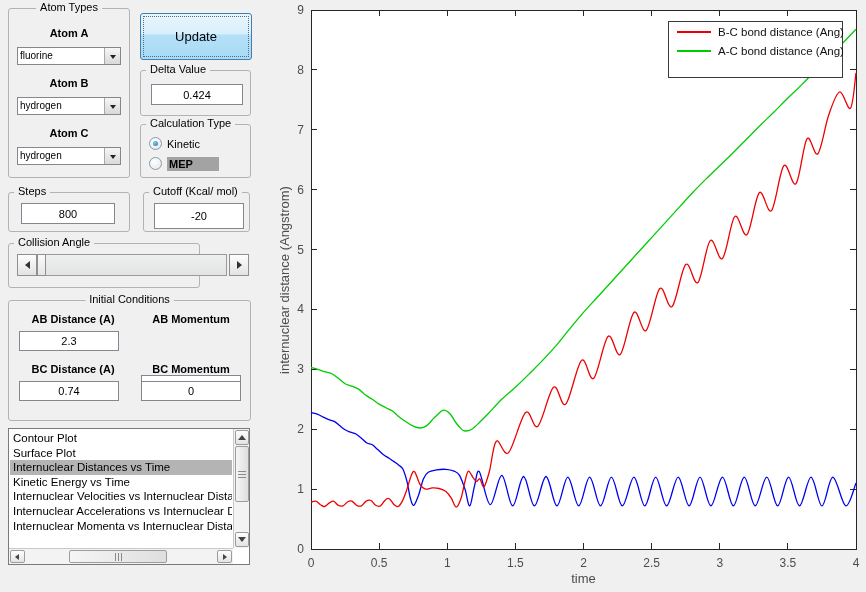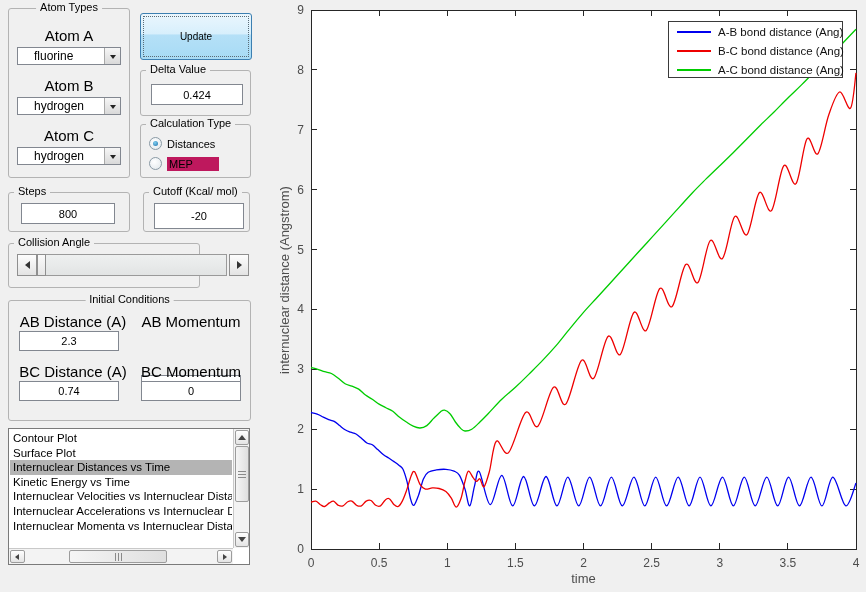--- a/index.html
+++ b/index.html
@@ -10,35 +10,35 @@
   .group { position:absolute; border:1px solid #b3b3b3; border-radius:3px; }
   .gtitle { position:absolute; top:-8px; background:#f0f0f0; padding:0 4px; font-size:11px; white-space:nowrap; }
   .gtitle.center { left:50%; transform:translateX(-50%); }
   .gtitle.left { left:5px; }
 
   
   .edit { position:absolute; background:#fff; border:1px solid #828790; text-align:center; font-size:11px; display:flex; align-items:center; justify-content:center; }
 
   
   .popup { position:absolute; background:#fff; border:1px solid #828790; height:18px; }
-  .ptext { position:absolute; left:16px; top:0; line-height:16px; font-size:12px; }
+  .ptext { position:absolute; left:2px; top:0; line-height:16px; font-size:10px; }
   .pbtn { position:absolute; right:0; top:0; bottom:0; width:16px; background:linear-gradient(#f6f6f6,#d9d9d9); border-left:1px solid #a8a8a8; display:flex; align-items:center; justify-content:center; }
   .tri-down { width:0; height:0; border:3.5px solid transparent; border-top:4.5px solid #222; margin-top:4px; }
 
-  .ctl-label { position:absolute; white-space:nowrap; font-size:15px; }
+  .ctl-label { position:absolute; white-space:nowrap; font-size:11px;font-weight:bold; }
   .centered { text-align:center; }
 
   
-  .update-btn { position:absolute; left:140px; top:13px; width:112px; height:47px; border:1px solid #3c7fb1; border-radius:3px; background:linear-gradient(180deg,#eaf6fd 0%,#d7effc 45%,#b5e0f7 46%,#a7dbf5 100%); display:flex; align-items:center; justify-content:center; font-size:10px; outline:1px dotted #5a6b76; outline-offset:-4px; }
+  .update-btn { position:absolute; left:140px; top:13px; width:112px; height:47px; border:1px solid #3c7fb1; border-radius:3px; background:linear-gradient(180deg,#eaf6fd 0%,#d7effc 45%,#b5e0f7 46%,#a7dbf5 100%); display:flex; align-items:center; justify-content:center; font-size:13px; outline:1px dotted #5a6b76; outline-offset:-4px; }
 
   
   .radio-row { position:absolute; display:flex; align-items:center; height:15px; }
   .radio-dot { width:13px; height:13px; border-radius:50%; border:1px solid #8a9aa5; background:radial-gradient(circle at 40% 35%,#ffffff,#dfe6ea); margin-right:5px; position:relative; }
   .radio-dot.on::after { content:''; position:absolute; left:3px; top:3px; width:5px; height:5px; border-radius:50%; background:radial-gradient(circle at 40% 35%,#7fd0f2,#1e6fa8); }
-  .mep-strip { background:#be185d; padding:1px 26px 1px 2px; }
+  .mep-strip { background:#a3a3a3; padding:1px 26px 1px 2px;font-weight:bold; }
 
   
   .slider { position:absolute; left:16px; top:253px; width:230px; height:22px; }
   .sl-btn { position:absolute; top:0; width:20px; height:22px; background:linear-gradient(#fdfdfd,#e3e3e3); border:1px solid #8f8f8f; display:flex; align-items:center; justify-content:center; }
   .sl-track { position:absolute; left:20px; top:0; width:190px; height:22px; background:linear-gradient(#eef0f0,#e2e4e4); border:1px solid #9a9a9a; border-left:none; }
   .sl-thumb { position:absolute; left:20px; top:0; width:9px; height:22px; background:linear-gradient(#fafafa,#e6e6e6); border:1px solid #8f8f8f; }
   .tri-left { width:0; height:0; border:4px solid transparent; border-right:5px solid #333; margin-left:-4px; }
   .tri-right { width:0; height:0; border:4px solid transparent; border-left:5px solid #333; margin-right:-4px; }
   .tri-up { width:0; height:0; border:4px solid transparent; border-bottom:5px solid #444; margin-top:-4px; }
   .tri-dn { width:0; height:0; border:4px solid transparent; border-top:5px solid #444; margin-bottom:-4px; }
@@ -97,21 +97,21 @@
 
 <div class="group" style="left:140px;top:70px;width:111px;height:46px;">
   <span class="gtitle left">Delta Value</span>
   <div class="edit" style="left:10px;top:13px;width:92px;height:21px;">0.424</div>
 </div>
 
 <div class="group" style="left:140px;top:124px;width:111px;height:54px;">
   <span class="gtitle left">Calculation Type</span>
   <div class="radio-row" style="left:8px;top:11px;">
     <span class="radio-dot on"></span>
-    <span>Distances</span>
+    <span>Kinetic</span>
   </div>
   <div class="radio-row" style="left:8px;top:31px;">
     <span class="radio-dot"></span>
     <span class="mep-strip">MEP</span>
   </div>
 </div>
 
 <div class="group" style="left:8px;top:192px;width:122px;height:40px;">
   <span class="gtitle left">Steps</span>
   <div class="edit" style="left:12px;top:10px;width:94px;height:21px;">800</div>
@@ -250,24 +250,20 @@
     <path d="M51.0,412.5C52.1,412.8 55.8,413.5 57.8,414.3C59.9,415.0 61.4,416.3 63.3,417.2C65.1,418.1 66.9,418.9 68.7,419.6C70.5,420.3 72.3,420.4 74.2,421.4C76.0,422.4 77.8,424.2 79.6,425.6C81.4,427.0 83.2,428.7 85.1,429.8C86.9,430.9 88.7,431.5 90.5,432.2C92.3,432.9 94.1,433.0 96.0,434.0C97.8,435.0 99.6,436.7 101.4,438.2C103.2,439.7 105.0,441.9 106.9,443.0C108.7,444.1 110.5,443.7 112.3,444.8C114.1,445.9 115.9,448.0 117.8,449.6C119.6,451.2 121.4,453.0 123.2,454.4C125.0,455.8 126.8,456.8 128.7,458.0C130.5,459.2 132.4,460.4 134.1,461.6C135.8,462.8 137.4,463.9 138.9,465.2C140.4,466.5 141.6,466.6 143.0,469.3C144.3,472.1 145.8,477.0 147.1,481.9C148.3,486.8 149.3,494.8 150.5,498.7C151.6,502.6 152.5,505.9 153.9,505.3C155.2,504.7 157.0,499.5 158.6,495.1C160.2,490.7 161.8,482.7 163.4,478.9C165.0,475.1 166.0,473.8 168.2,472.3C170.3,470.8 173.4,470.4 176.4,469.9C179.3,469.4 182.9,469.1 185.9,469.3C188.8,469.5 191.8,470.1 194.1,471.1C196.3,472.1 197.7,472.3 199.5,475.3C201.3,478.3 203.3,484.0 205.0,489.1C206.7,494.2 208.1,506.4 209.7,505.9C211.3,505.4 212.9,491.8 214.5,486.1C216.1,480.4 216.7,468.6 219.3,471.7C221.9,474.8 226.4,504.1 230.2,504.7C233.9,505.3 238.0,475.1 241.8,475.3C245.5,475.5 249.0,505.7 252.7,505.9C256.3,506.1 259.9,476.5 263.6,476.5C267.2,476.5 270.7,505.9 274.4,505.9C278.2,505.9 282.3,476.5 286.0,476.5C289.8,476.5 293.3,505.8 296.9,505.9C300.6,506.0 304.2,477.1 307.8,477.1C311.5,477.1 315.1,505.9 318.7,505.9C322.4,505.9 326.0,477.1 329.6,477.1C333.3,477.1 336.9,505.9 340.5,505.9C344.2,505.9 347.8,477.1 351.4,477.1C355.1,477.1 358.6,505.9 362.3,505.9C366.1,505.9 370.2,477.1 373.9,477.1C377.7,477.1 381.2,505.9 384.8,505.9C388.4,505.9 392.1,477.1 395.7,477.1C399.3,477.1 402.9,505.9 406.6,505.9C410.4,505.9 414.4,477.1 418.2,477.1C421.9,477.1 425.5,505.9 429.1,505.9C432.7,505.9 436.4,477.1 440.0,477.1C443.6,477.1 447.1,505.9 450.9,505.9C454.6,505.9 458.7,477.1 462.5,477.1C466.2,477.1 469.7,505.9 473.4,505.9C477.0,505.9 480.6,477.1 484.3,477.1C487.9,477.1 491.4,505.9 495.2,505.9C498.9,505.9 503.0,477.1 506.8,477.1C510.5,477.1 514.0,505.9 517.7,505.9C521.3,505.9 524.9,477.1 528.6,477.1C532.2,477.1 535.7,505.9 539.5,505.9C543.2,505.9 547.3,477.1 551.0,477.1C554.8,477.1 558.3,505.9 561.9,505.9C565.6,505.9 568.9,477.1 572.8,477.1C576.8,477.1 581.9,504.9 585.8,505.9C589.6,506.9 594.3,486.9 596.0,483.1" fill="none" stroke="#0000ee" stroke-width="1.3" stroke-linejoin="round"></path>
     <path d="M51.0,502.3C51.8,502.1 54.2,500.7 55.8,501.1C57.4,501.5 59.1,503.8 60.5,504.7C62.0,505.6 63.1,506.8 64.6,506.5C66.1,506.2 67.9,503.8 69.4,502.9C70.9,502.0 72.0,500.7 73.5,501.1C75.0,501.5 76.7,504.5 78.3,505.3C79.8,506.1 81.4,506.5 83.0,505.9C84.6,505.3 86.3,502.5 87.8,501.7C89.3,500.9 90.4,500.5 91.9,501.1C93.4,501.7 95.1,504.5 96.6,505.3C98.2,506.1 99.8,506.6 101.4,505.9C103.0,505.2 104.6,502.0 106.2,501.1C107.8,500.2 109.4,499.8 111.0,500.5C112.5,501.2 114.1,504.4 115.7,505.3C117.3,506.2 118.9,506.8 120.5,505.9C122.1,505.0 123.8,501.1 125.3,499.9C126.7,498.7 127.9,497.9 129.3,498.7C130.8,499.5 132.6,503.4 134.1,504.7C135.6,506.0 136.8,507.1 138.2,506.5C139.6,505.9 140.9,503.7 142.3,501.1C143.7,498.5 144.9,495.1 146.4,490.9C147.9,486.7 149.8,479.1 151.1,475.9C152.5,472.7 153.1,470.3 154.6,471.7C156.0,473.1 158.2,481.4 160.0,484.3C161.8,487.2 163.4,488.5 165.4,489.1C167.5,489.7 170.0,488.0 172.3,487.9C174.5,487.8 176.8,487.9 179.1,488.5C181.3,489.1 183.8,489.9 185.9,491.5C187.9,493.1 189.6,495.5 191.3,498.1C193.0,500.7 194.5,507.0 196.1,507.1C197.7,507.2 199.4,503.0 200.9,498.7C202.4,494.4 203.7,485.9 205.0,481.3C206.2,476.7 207.0,471.7 208.4,471.1C209.7,470.5 211.8,476.0 213.1,477.7C214.5,479.4 215.4,481.1 216.5,481.3C217.7,481.5 218.7,478.0 219.9,478.9C221.2,479.8 222.4,488.0 224.0,486.7C225.6,485.4 227.4,478.7 229.5,471.1C231.5,463.6 233.1,444.3 236.3,441.2C239.5,438.1 243.7,457.4 248.6,452.6C253.4,447.8 260.7,416.8 265.6,412.5C270.5,408.1 273.2,430.4 277.9,426.2C282.5,422.0 288.9,391.0 293.5,387.3C298.2,383.6 301.1,408.6 305.8,404.1C310.4,399.6 316.8,364.6 321.5,360.4C326.1,356.1 329.3,382.3 333.7,378.3C338.1,374.3 343.6,340.4 348.0,336.4C352.5,332.4 356.0,358.4 360.3,354.4C364.6,350.4 369.6,316.4 373.9,312.4C378.2,308.4 381.9,334.4 386.2,330.4C390.5,326.4 395.5,292.5 399.8,288.5C404.1,284.5 407.7,310.4 412.1,306.5C416.4,302.5 421.4,268.5 425.7,264.5C430.0,260.5 433.9,286.5 437.9,282.5C442.0,278.5 446.1,244.6 450.2,240.6C454.3,236.6 458.4,262.5 462.5,258.5C466.6,254.5 470.7,220.6 474.7,216.6C478.8,212.6 482.9,238.6 487.0,234.6C491.1,230.6 495.2,196.7 499.3,192.7C503.3,188.7 507.4,215.1 511.5,210.6C515.6,206.1 519.7,170.2 523.8,165.7C527.9,161.2 532.2,188.2 536.0,183.7C539.9,179.2 543.3,143.8 547.0,138.8C550.6,133.8 554.2,157.7 557.9,153.7C561.5,149.7 565.1,125.1 568.8,114.8C572.4,104.5 576.0,93.1 579.6,92.0C583.3,90.9 587.8,111.4 590.5,108.2C593.3,105.0 595.1,78.8 596.0,72.9" fill="none" stroke="#ee0000" stroke-width="1.3" stroke-linejoin="round"></path>
     <path d="M51.0,367.5C52.1,367.8 55.5,368.6 57.8,369.3C60.1,370.0 62.4,371.0 64.6,371.7C66.9,372.4 69.2,372.4 71.4,373.5C73.7,374.6 76.0,376.6 78.3,378.3C80.5,380.0 82.8,382.4 85.1,383.7C87.3,385.0 89.6,385.2 91.9,386.1C94.1,387.0 96.4,387.6 98.7,389.1C101.0,390.6 103.2,393.4 105.5,395.1C107.8,396.8 110.0,397.8 112.3,399.3C114.6,400.8 116.9,402.7 119.1,404.1C121.4,405.5 123.7,406.5 125.9,407.7C128.2,408.9 130.5,409.7 132.8,411.3C135.0,412.9 137.3,415.4 139.6,417.2C141.8,419.0 144.1,420.5 146.4,422.0C148.6,423.5 150.9,425.2 153.2,426.2C155.5,427.2 157.7,428.1 160.0,428.0C162.3,427.9 164.5,427.2 166.8,425.6C169.1,424.0 171.4,420.7 173.6,418.4C175.9,416.1 178.6,413.3 180.4,411.9C182.3,410.5 182.9,409.8 184.5,410.1C186.1,410.4 188.2,411.7 190.0,413.7C191.8,415.6 193.6,419.5 195.4,422.0C197.2,424.5 199.3,427.1 200.9,428.6C202.5,430.1 203.1,430.9 205.0,431.0C206.8,431.1 209.3,430.7 211.8,429.2C214.3,427.7 217.2,424.6 219.9,422.0C222.7,419.4 224.5,417.4 228.1,413.7C231.8,409.9 237.2,403.7 241.8,399.3C246.3,394.9 250.8,391.5 255.4,387.3C259.9,383.1 264.5,378.6 269.0,374.1C273.5,369.6 278.1,365.1 282.6,360.4C287.2,355.6 291.7,350.7 296.3,345.4C300.8,340.1 305.3,334.1 309.9,328.6C314.4,323.1 319.0,317.6 323.5,312.4C328.0,307.2 332.6,302.5 337.1,297.5C341.7,292.5 346.2,287.5 350.8,282.5C355.3,277.5 359.8,272.5 364.4,267.5C368.9,262.5 373.5,257.5 378.0,252.5C382.5,247.6 387.1,242.6 391.6,237.6C396.2,232.6 400.7,227.6 405.3,222.6C409.8,217.6 414.3,212.6 418.9,207.6C423.4,202.6 428.0,197.5 432.5,192.7C437.0,187.9 441.6,183.4 446.1,178.9C450.7,174.4 455.2,170.1 459.8,165.7C464.3,161.3 468.8,157.0 473.4,152.5C477.9,148.0 482.5,143.4 487.0,138.8C491.5,134.2 496.1,129.5 500.6,125.0C505.2,120.5 509.7,116.3 514.3,111.8C518.8,107.3 523.3,102.5 527.9,98.0C532.4,93.5 537.0,89.4 541.5,84.9C546.0,80.4 550.6,75.6 555.1,71.1C559.7,66.6 564.2,62.5 568.8,57.9C573.3,53.3 577.8,48.3 582.4,43.5C586.9,38.7 593.7,31.6 596.0,29.2" fill="none" stroke="#00cc00" stroke-width="1.3" stroke-linejoin="round"></path>
   </svg>
 
 <div class="ylabel">internuclear distance (Angstrom)</div>
 <div class="xlabel">time</div>
 
 <div class="legend">
   <div class="legend-row">
-    <span class="legend-swatch" style="background: rgb(0, 0, 238);"></span>
-    <span class="legend-label">A-B bond distance (Ang)</span>
-  </div>
-  <div class="legend-row">
     <span class="legend-swatch" style="background: rgb(238, 0, 0);"></span>
     <span class="legend-label">B-C bond distance (Ang)</span>
   </div>
   <div class="legend-row">
     <span class="legend-swatch" style="background: rgb(0, 204, 0);"></span>
     <span class="legend-label">A-C bond distance (Ang)</span>
   </div>
 </div>
 
 </body></html>

